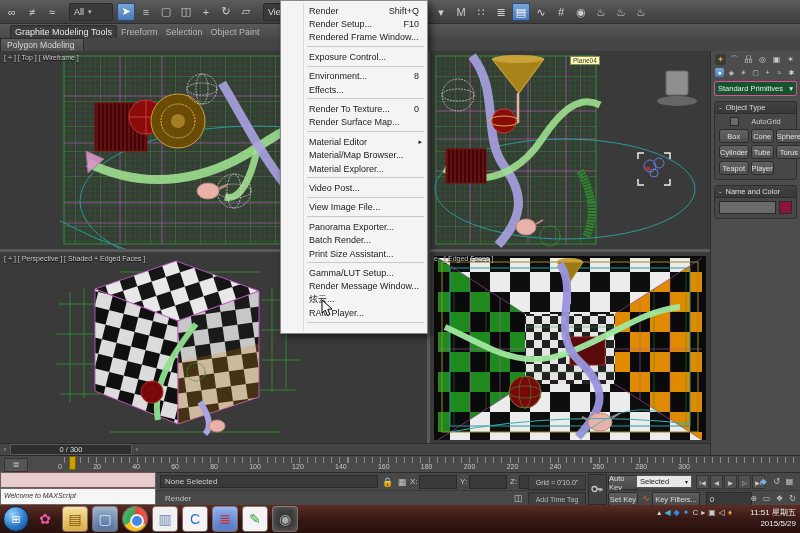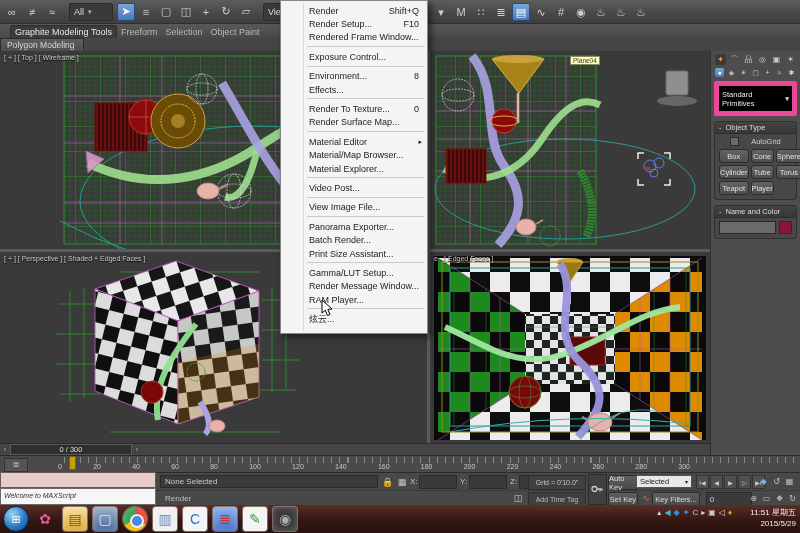--- a/index.html
+++ b/index.html
@@ -41,22 +41,22 @@
   .objtag{position:absolute;left:140px;top:5px;background:#ffffb8;border:1px solid #8a8a5a;color:#333;
     font-size:6.5px;padding:0 2px;z-index:6;}
 
   
   .panel{position:absolute;left:710px;top:51px;width:90px;height:404px;background:#4d4d4d;border-left:1px solid #2e2e2e;box-sizing:border-box;}
   .cp-row{display:flex;justify-content:center;gap:3px;padding-top:3px;}
   .cp-tab{width:11px;height:11px;display:flex;align-items:center;justify-content:center;font-size:8px;color:#ccc;}
   .cp-tab.active{background:#3a3a3a;border-radius:2px;}
   .cp-cat{width:9px;height:9px;display:flex;align-items:center;justify-content:center;font-size:7px;color:#ccc;}
   .cp-cat.active{background:linear-gradient(#7aa7d8,#4a78b8);border-radius:2px;color:#fff;}
-  .cp-dd{margin:4px 3px 0 3px;height:13px;background:#000000;border:5px solid #ec4899;border-radius:2px;
-    display:flex;align-items:center;justify-content:space-between;padding:6px 3px;font-size:7.5px;color:#e8e8e8;}
+  .cp-dd{margin:4px 3px 0 3px;height:13px;background:#14532d;border:1px solid #ec4899;border-radius:2px;
+    display:flex;align-items:center;justify-content:space-between;padding:0 3px;font-size:7.5px;color:#e8e8e8;}
   .rollout{margin:5px 3px 0 3px;background:#474747;border:1px solid #2f2f2f;border-radius:3px;padding-bottom:4px;}
   .ro-head{height:11px;background:linear-gradient(#424242,#383838);border-bottom:1px solid #2d2d2d;border-radius:3px 3px 0 0;
     display:flex;align-items:center;gap:4px;padding:0 4px;font-size:7.5px;color:#ddd;}
   .autogrid{display:flex;align-items:center;gap:12px;justify-content:center;padding:3px 0 1px 0;font-size:7.5px;color:#ccc;}
   .cbx{width:7px;height:7px;background:#6a6a6a;border:1px solid #2a2a2a;}
   .btn-grid{display:grid;grid-template-columns:1fr 1fr 1fr 1fr;gap:2px;padding:2px 4px 0 4px;}
   .obj-btn{height:12px;background:linear-gradient(#636363,#4e4e4e);border:1px solid #2c2c2c;border-radius:3px;
     display:flex;align-items:center;justify-content:center;font-size:7.5px;color:#e0e0e0;}
   .namecolor{display:flex;gap:3px;padding:3px 4px 0 4px;align-items:center;}
   .name-field{flex:1;height:11px;background:#6a6a6a;border:1px solid #2a2a2a;}
@@ -826,28 +826,28 @@
         <span class="sc"></span>
         <span class="ar"></span>
       </div>
 
       <div class="mi">
         <span class="lab">Render Message Window...</span>
         <span class="sc"></span>
         <span class="ar"></span>
       </div>
 
+      <div class="mi">
+        <span class="lab">炫云...</span>
+        <span class="sc"></span>
+        <span class="ar"></span>
+      </div>
+
       <div class="mi sep">
         <span class="lab">RAM Player...</span>
-        <span class="sc"></span>
-        <span class="ar"></span>
-      </div>
-
-      <div class="mi">
-        <span class="lab">炫云...</span>
         <span class="sc"></span>
         <span class="ar"></span>
       </div>
     </div>
 
   <div class="cursor">
     <svg width="13" height="19" viewBox="0 0 13 19">
       <path d="M1 1L1 14L4.3 11.2L6.4 16.5L8.9 15.5L6.8 10.4L11 10Z" fill="#fff" stroke="#000" stroke-width="1"></path>
     </svg>
   </div>

